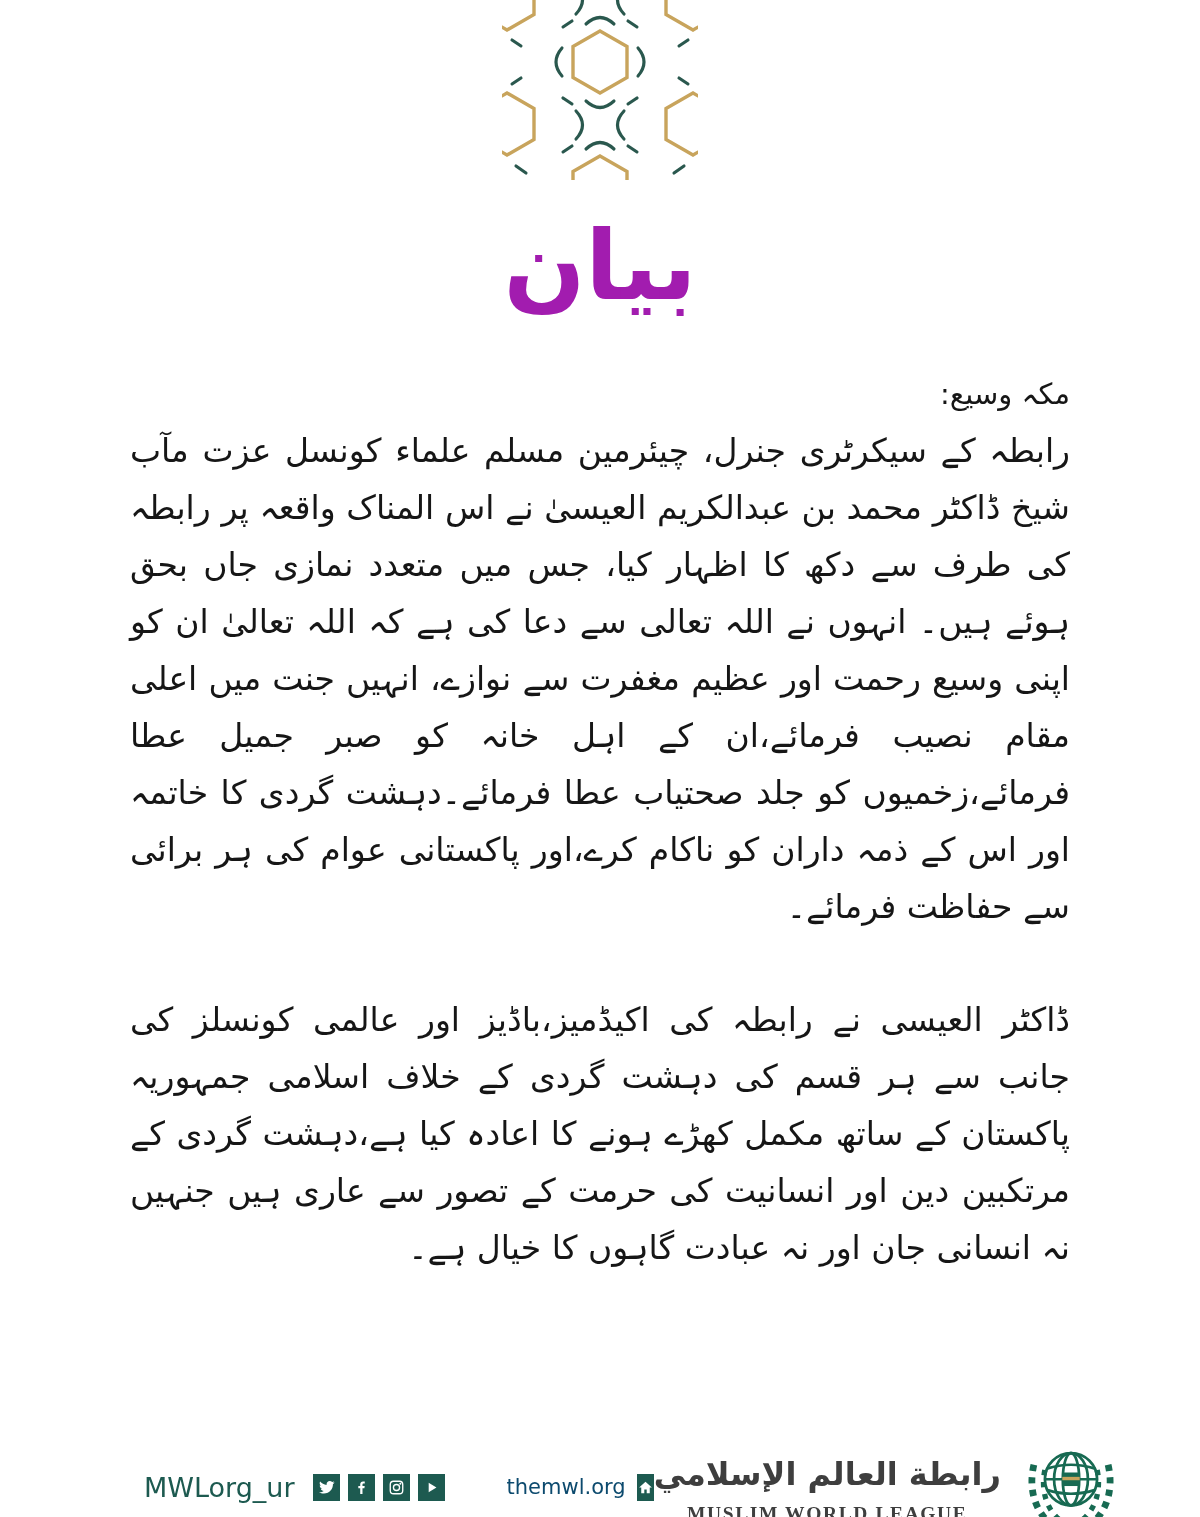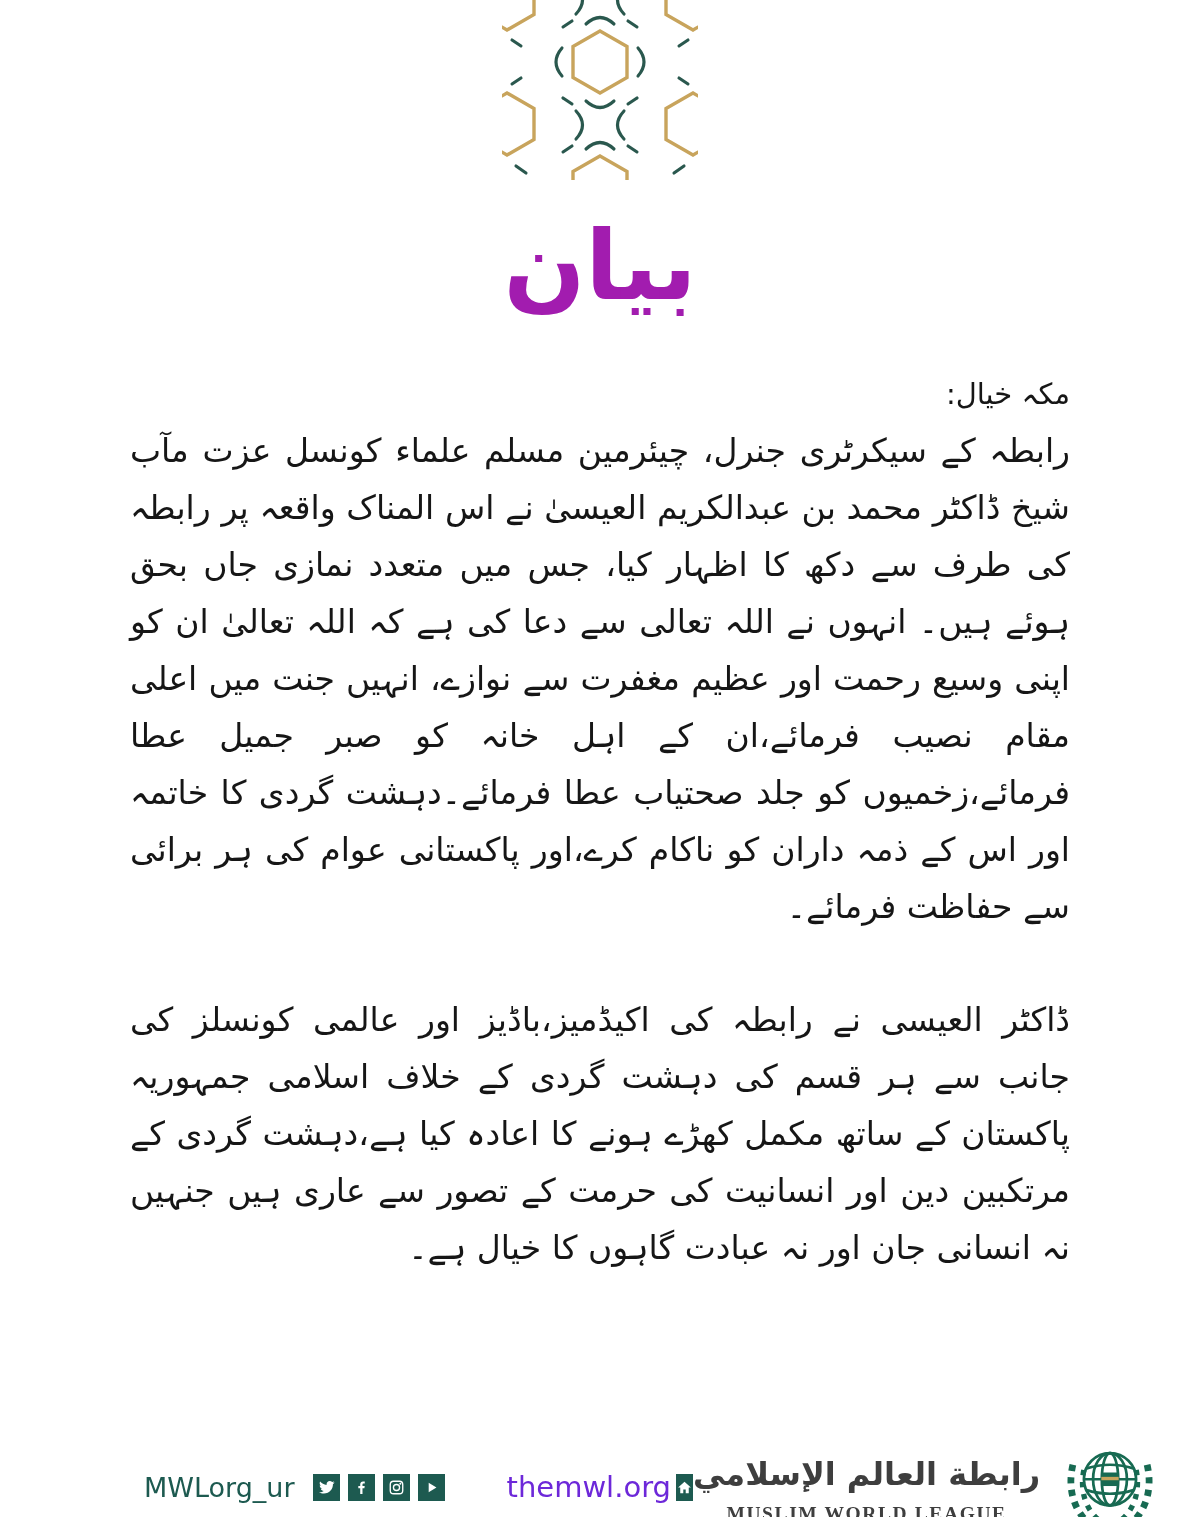--- a/index.html
+++ b/index.html
@@ -26,21 +26,21 @@
   .footer{
     position:absolute;top:1412px;left:0;right:0;height:150px;
     display:flex;align-items:center;padding:0 100px;box-sizing:border-box;
   }
   .handle{color:#1d5a50;font-size:27px;margin-left:44px;margin-right:18px;white-space:nowrap;}
   .iconrow{display:flex;gap:8px;align-items:center;}
   .sq{
     width:27px;height:27px;background:#1d5a50;border:0;padding:0;
     display:flex;align-items:center;justify-content:center;cursor:pointer;
   }
-  .site{color:#6d28d9;font-size:29px;margin-left:62px;margin-right:5px;white-space:nowrap;}
+  .site{color:#0c4a6e;font-size:21px;margin-left:62px;margin-right:11px;white-space:nowrap;}
   .logo{margin-left:auto;display:flex;align-items:center;}
   .logo-col{text-align:center;color:#3e3e3e;margin-right:12px;}
   .logo-ar{font-size:32px;font-weight:bold;white-space:nowrap;direction:rtl;line-height:48px;}
   .logo-en{
     font-family:Liberation Serif, serif;font-weight:bold;font-size:19.5px;
     letter-spacing:1.6px;margin-top:5px;white-space:nowrap;
   }
 </style>
 </head>
 <body>
@@ -77,21 +77,21 @@
     <path d="M10,84 L19,78"></path>
       <path d="M186,84 L177,78"></path>
     <path d="M14,166 L24,173"></path>
       <path d="M182,166 L172,173"></path>
   </g>
 </svg>
 
 <div class="title">بيان</div>
 
 <div class="content">
-  <p class="dateline">مکہ خیال:</p>
+  <p class="dateline">مکہ وسیع:</p>
   <p class="para">رابطہ کے سیکرٹری جنرل، چیئرمین مسلم علماء کونسل عزت مآب شیخ ڈاکٹر محمد بن عبدالکریم العیسیٰ نے اس المناک واقعہ پر رابطہ کی طرف سے دکھ کا اظہار کیا، جس میں متعدد نمازی جاں بحق ہوئے ہیں۔ انہوں نے اللہ تعالی سے دعا کی ہے کہ اللہ تعالیٰ ان کو اپنی وسیع رحمت اور عظیم مغفرت سے نوازے، انہیں جنت میں اعلی مقام نصیب فرمائے،ان کے اہل خانہ کو صبر جمیل عطا فرمائے،زخمیوں کو جلد صحتیاب عطا فرمائے۔دہشت گردی کا خاتمہ اور اس کے ذمہ داران کو ناکام کرے،اور پاکستانی عوام کی ہر برائی سے حفاظت فرمائے۔</p>
   <p class="para">ڈاکٹر العیسی نے رابطہ کی اکیڈمیز،باڈیز اور عالمی کونسلز کی جانب سے ہر قسم کی دہشت گردی کے خلاف اسلامی جمہوریہ پاکستان کے ساتھ مکمل کھڑے ہونے کا اعادہ کیا ہے،دہشت گردی کے مرتکبین دین اور انسانیت کی حرمت کے تصور سے عاری ہیں جنہیں نہ انسانی جان اور نہ عبادت گاہوں کا خیال ہے۔</p>
 </div>
 
 <div class="footer">
 
   <span class="handle">MWLorg_ur</span>
 
   <span class="iconrow">
     <button class="sq" title="Twitter">

